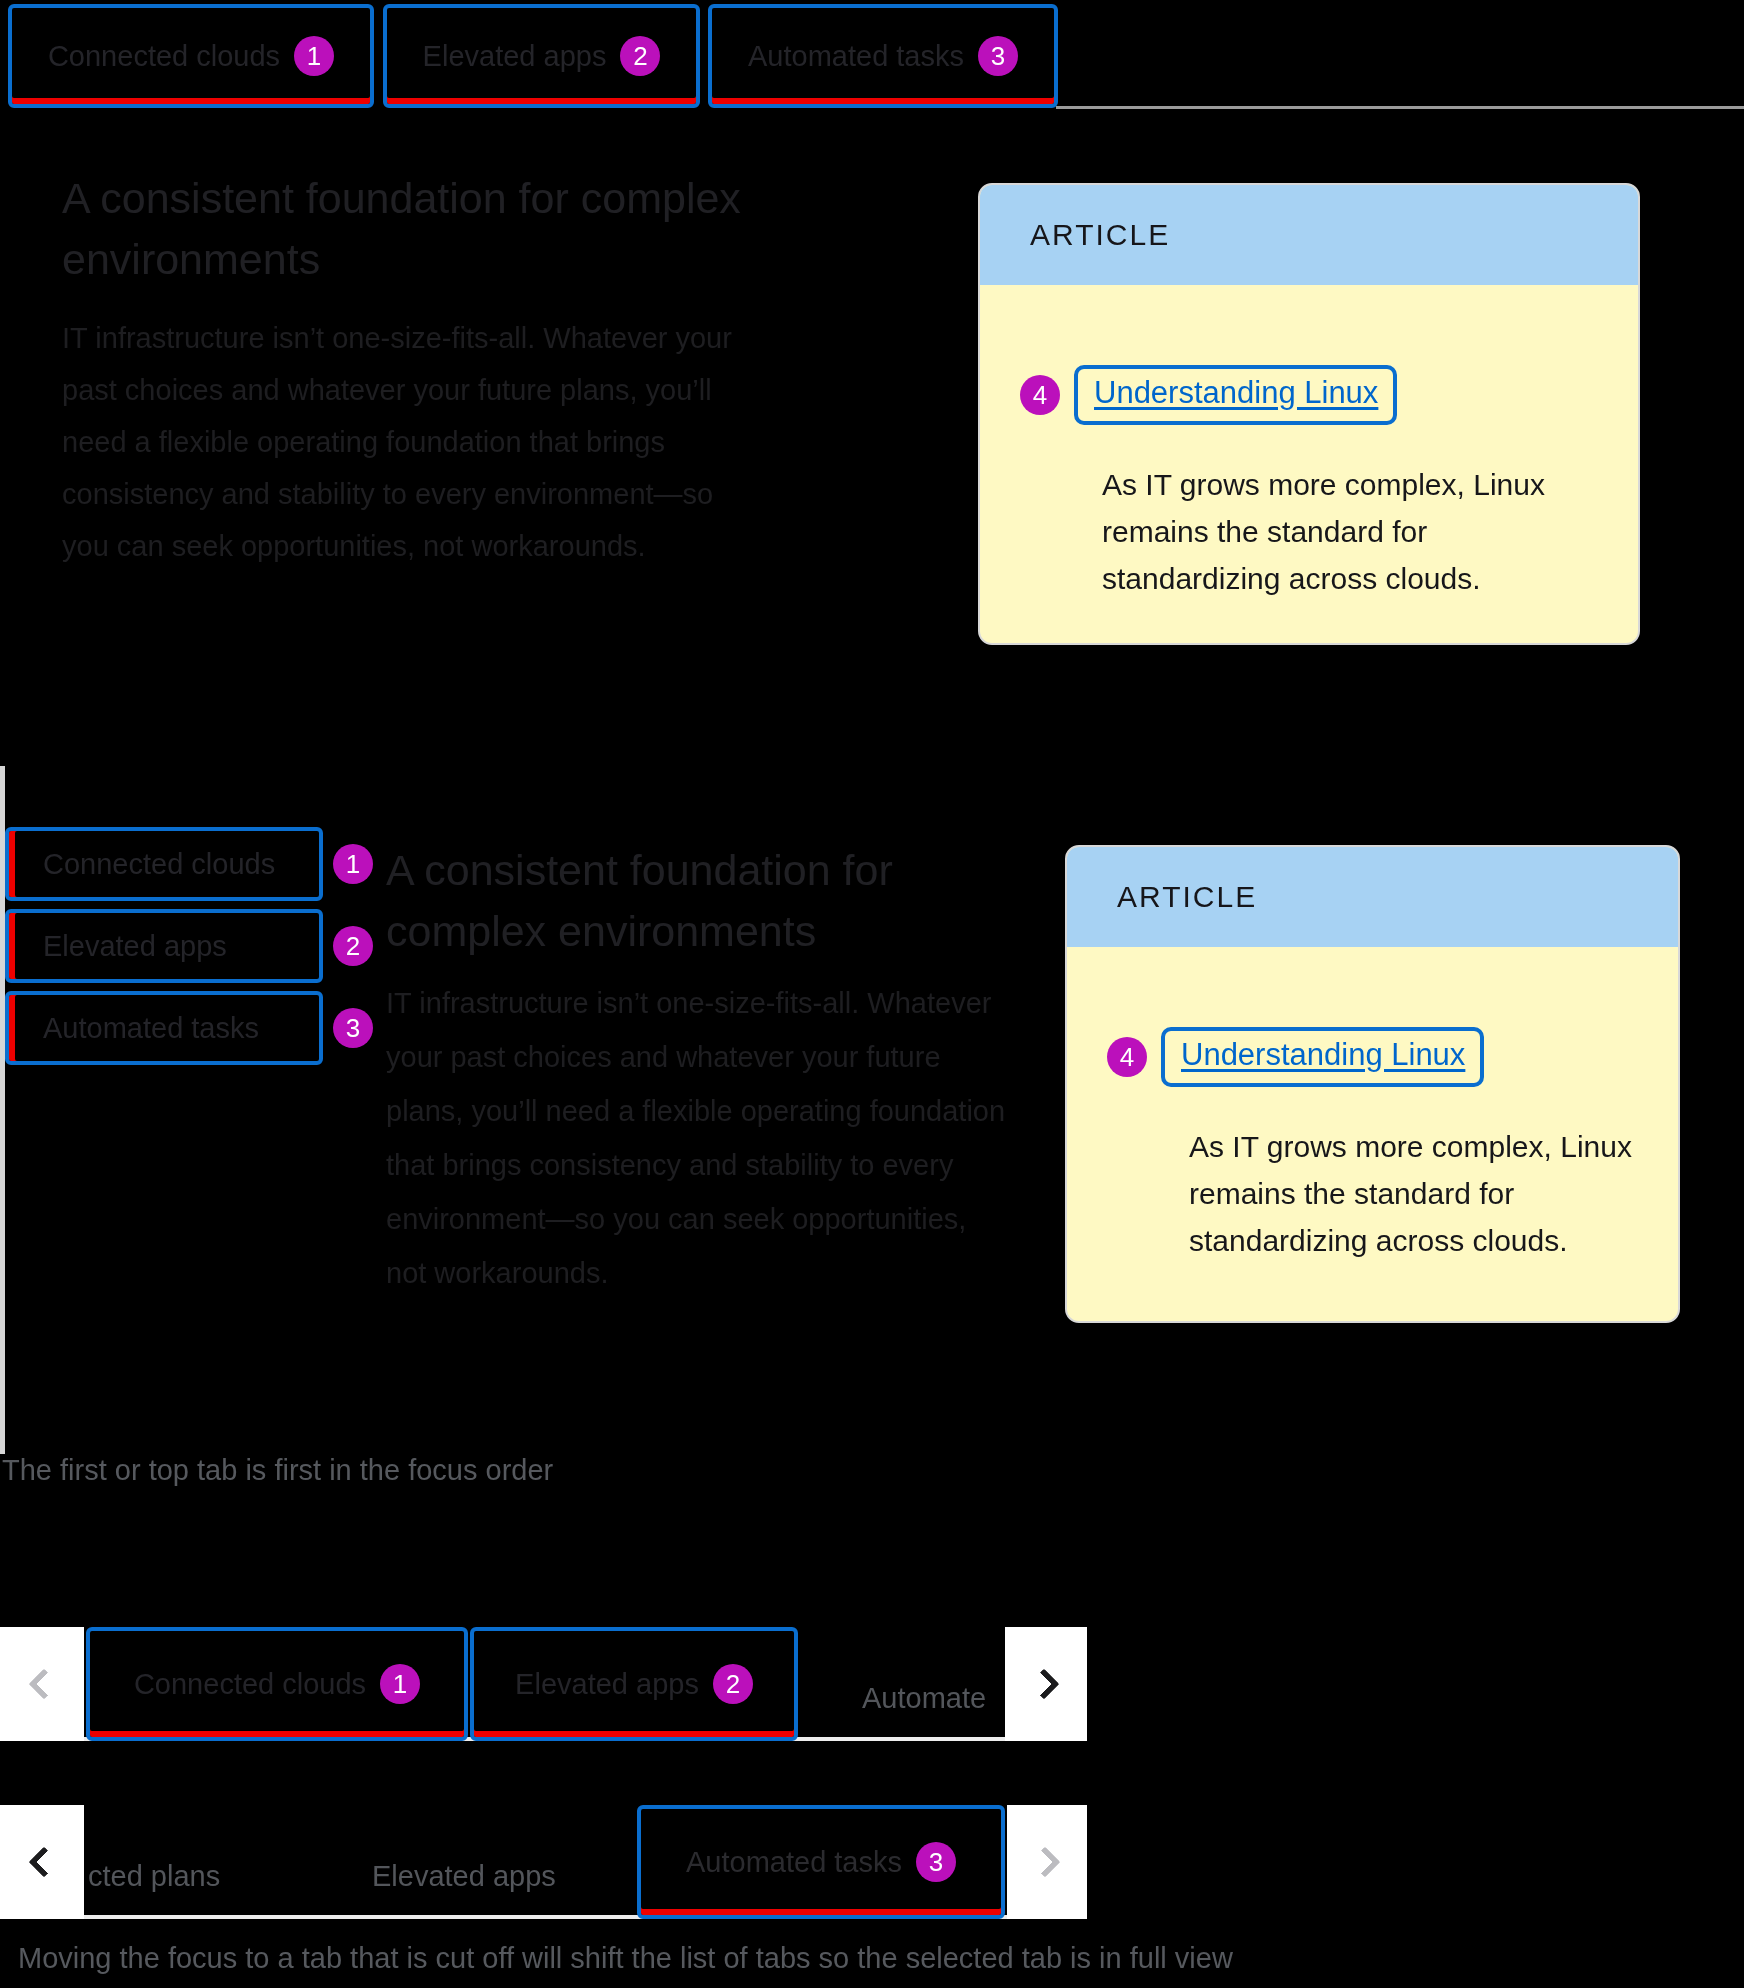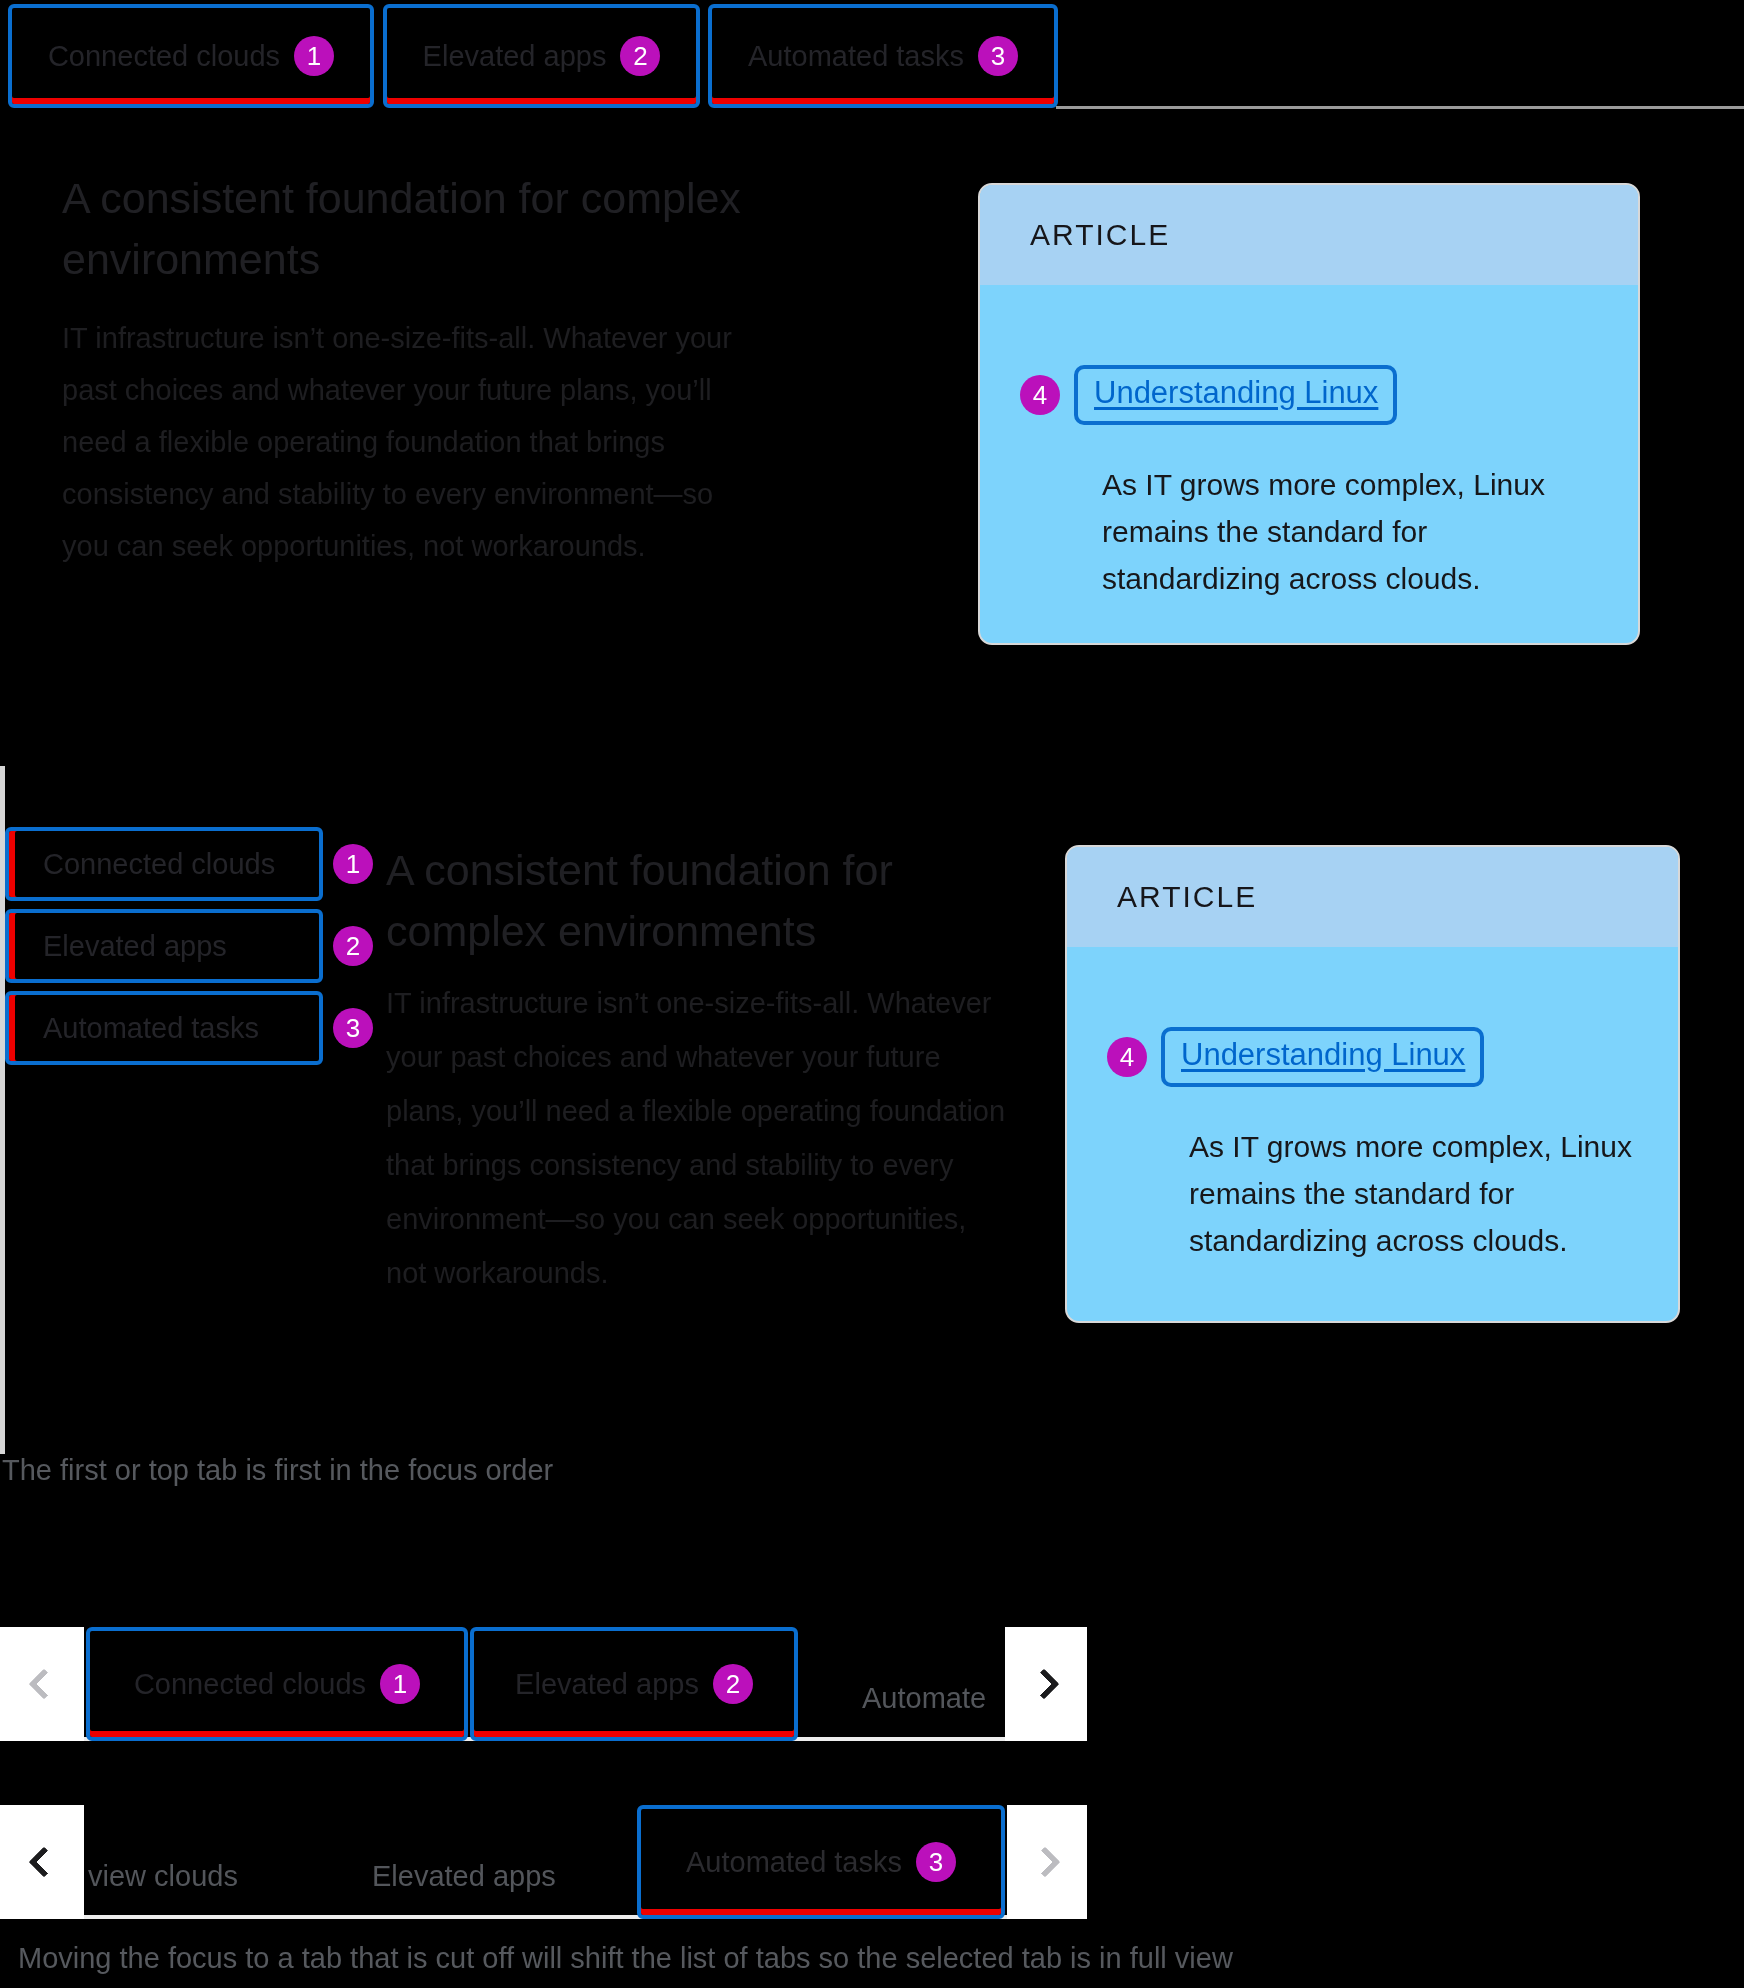--- a/index.html
+++ b/index.html
@@ -25,21 +25,21 @@
   .badge{flex:0 0 auto;width:40px;height:40px;border-radius:50%;background:#bb10bb;color:#fff;
          display:flex;align-items:center;justify-content:center;font-size:26px;font-weight:500;}
   .abadge{position:absolute;left:333px;}
 
   
   .hd{position:absolute;font-size:43px;line-height:61px;font-weight:500;color:#202024;}
   .para{position:absolute;font-size:29px;line-height:52px;color:#1e1e21;}
   .caption{position:absolute;font-size:29px;line-height:40px;color:#56595e;}
 
   
-  .card{position:absolute;box-sizing:border-box;background:#7dd3fc;border:2px solid #d8d8d8;
+  .card{position:absolute;box-sizing:border-box;background:#fef9c3;border:2px solid #d8d8d8;
         border-radius:14px;overflow:hidden;}
   .card-header{height:100px;background:#a7d2f3;display:flex;align-items:center;
                padding-left:50px;font-size:30px;letter-spacing:2px;color:#16161a;}
   .card-body{padding:80px 38px 0 40px;}
   .link-row{display:flex;align-items:center;gap:14px;}
   .link-box{display:inline-block;border:4px solid #0a6ecf;border-radius:10px;
             padding:6px 15px 10px 16px;font-size:31px;color:#0066cc;
             text-decoration:underline;text-underline-offset:4px;cursor:pointer;}
   .card-text{margin:36px 0 0 82px;font-size:30px;line-height:47px;color:#17171a;}
   .card1-text{width:505px;}
@@ -140,21 +140,21 @@
   <div class="cutlabel" style="left:862px;">Automate</div>
   <div class="sbtn" style="left:1005px;width:82px;">
     <span class="chev chev-right chev-dark"></span>
   </div>
 </div>
 
 <div class="scrollrow" style="top:1805px;">
   <div class="sbtn" style="left:0;width:84px;">
     <span class="chev chev-left chev-dark"></span>
   </div>
-  <div class="cutlabel" style="left:88px;">view clouds</div>
+  <div class="cutlabel" style="left:88px;">cted plans</div>
   <div class="cutlabel" style="left:372px;">Elevated apps</div>
   <div class="ftab srow-tab" style="left:637px;width:368px;color:#2b2b2f;">
     <span>Automated tasks</span>
     <span class="badge">3</span>
   </div>
   <div class="sbtn" style="left:1007px;width:80px;">
     <span class="chev chev-right chev-dim"></span>
   </div>
 </div>
 

